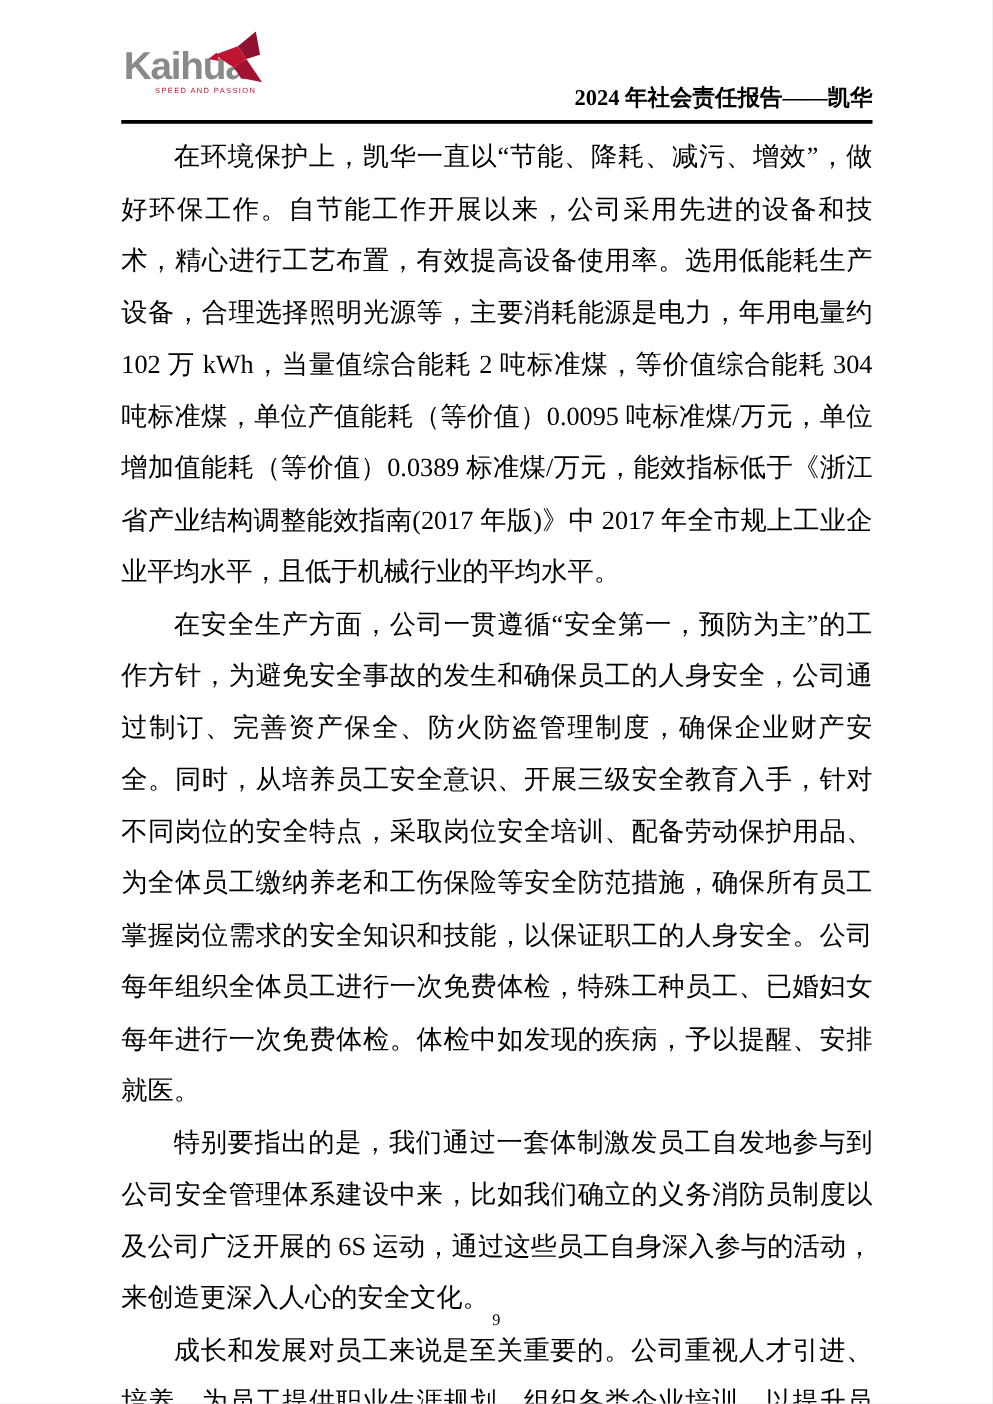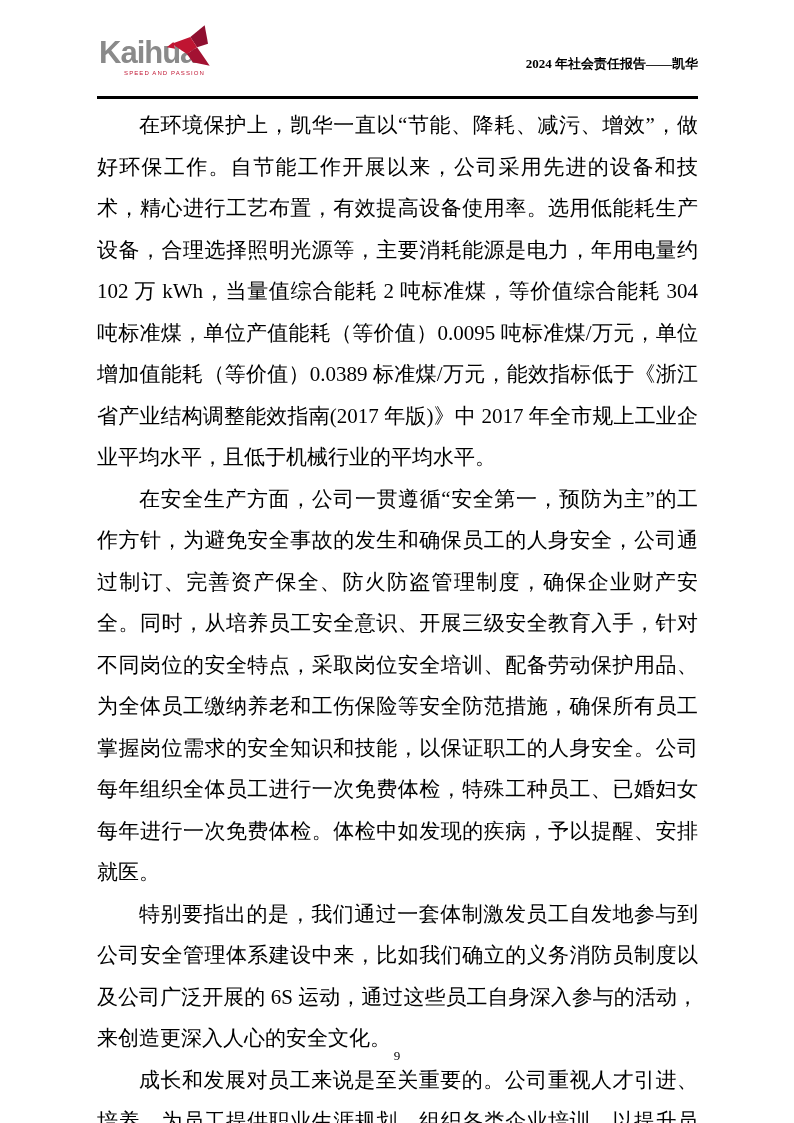--- a/index.html
+++ b/index.html
@@ -24,22 +24,22 @@
     margin-top:8px;
   }
   .logo-bird { position:absolute; left:66px; top:-4px; width:54px; height:48px; }
   .logo-tagline {
     font-family:"Liberation Sans","DejaVu Sans",sans-serif;
     font-size:6px; line-height:7px; letter-spacing:1.1px;
     color:#c01532; text-align:right; width:106px; margin-top:0;
   }
 
   .header-title {
-    position:absolute; right:0; bottom:16px;
-    font-weight:700; font-size:13px; line-height:20px;
+    position:absolute; right:0; bottom:2px;
+    font-weight:700; font-size:18px; line-height:20px;
     font-family:"Liberation Serif","DejaVu Serif",serif;
     white-space:nowrap;
   }
 
   .header-rule {
     position:absolute; left:97px; top:96px;
     width:601px; height:2.5px; background:#000000;
     border:0; margin:0; padding:0;
   }
 

